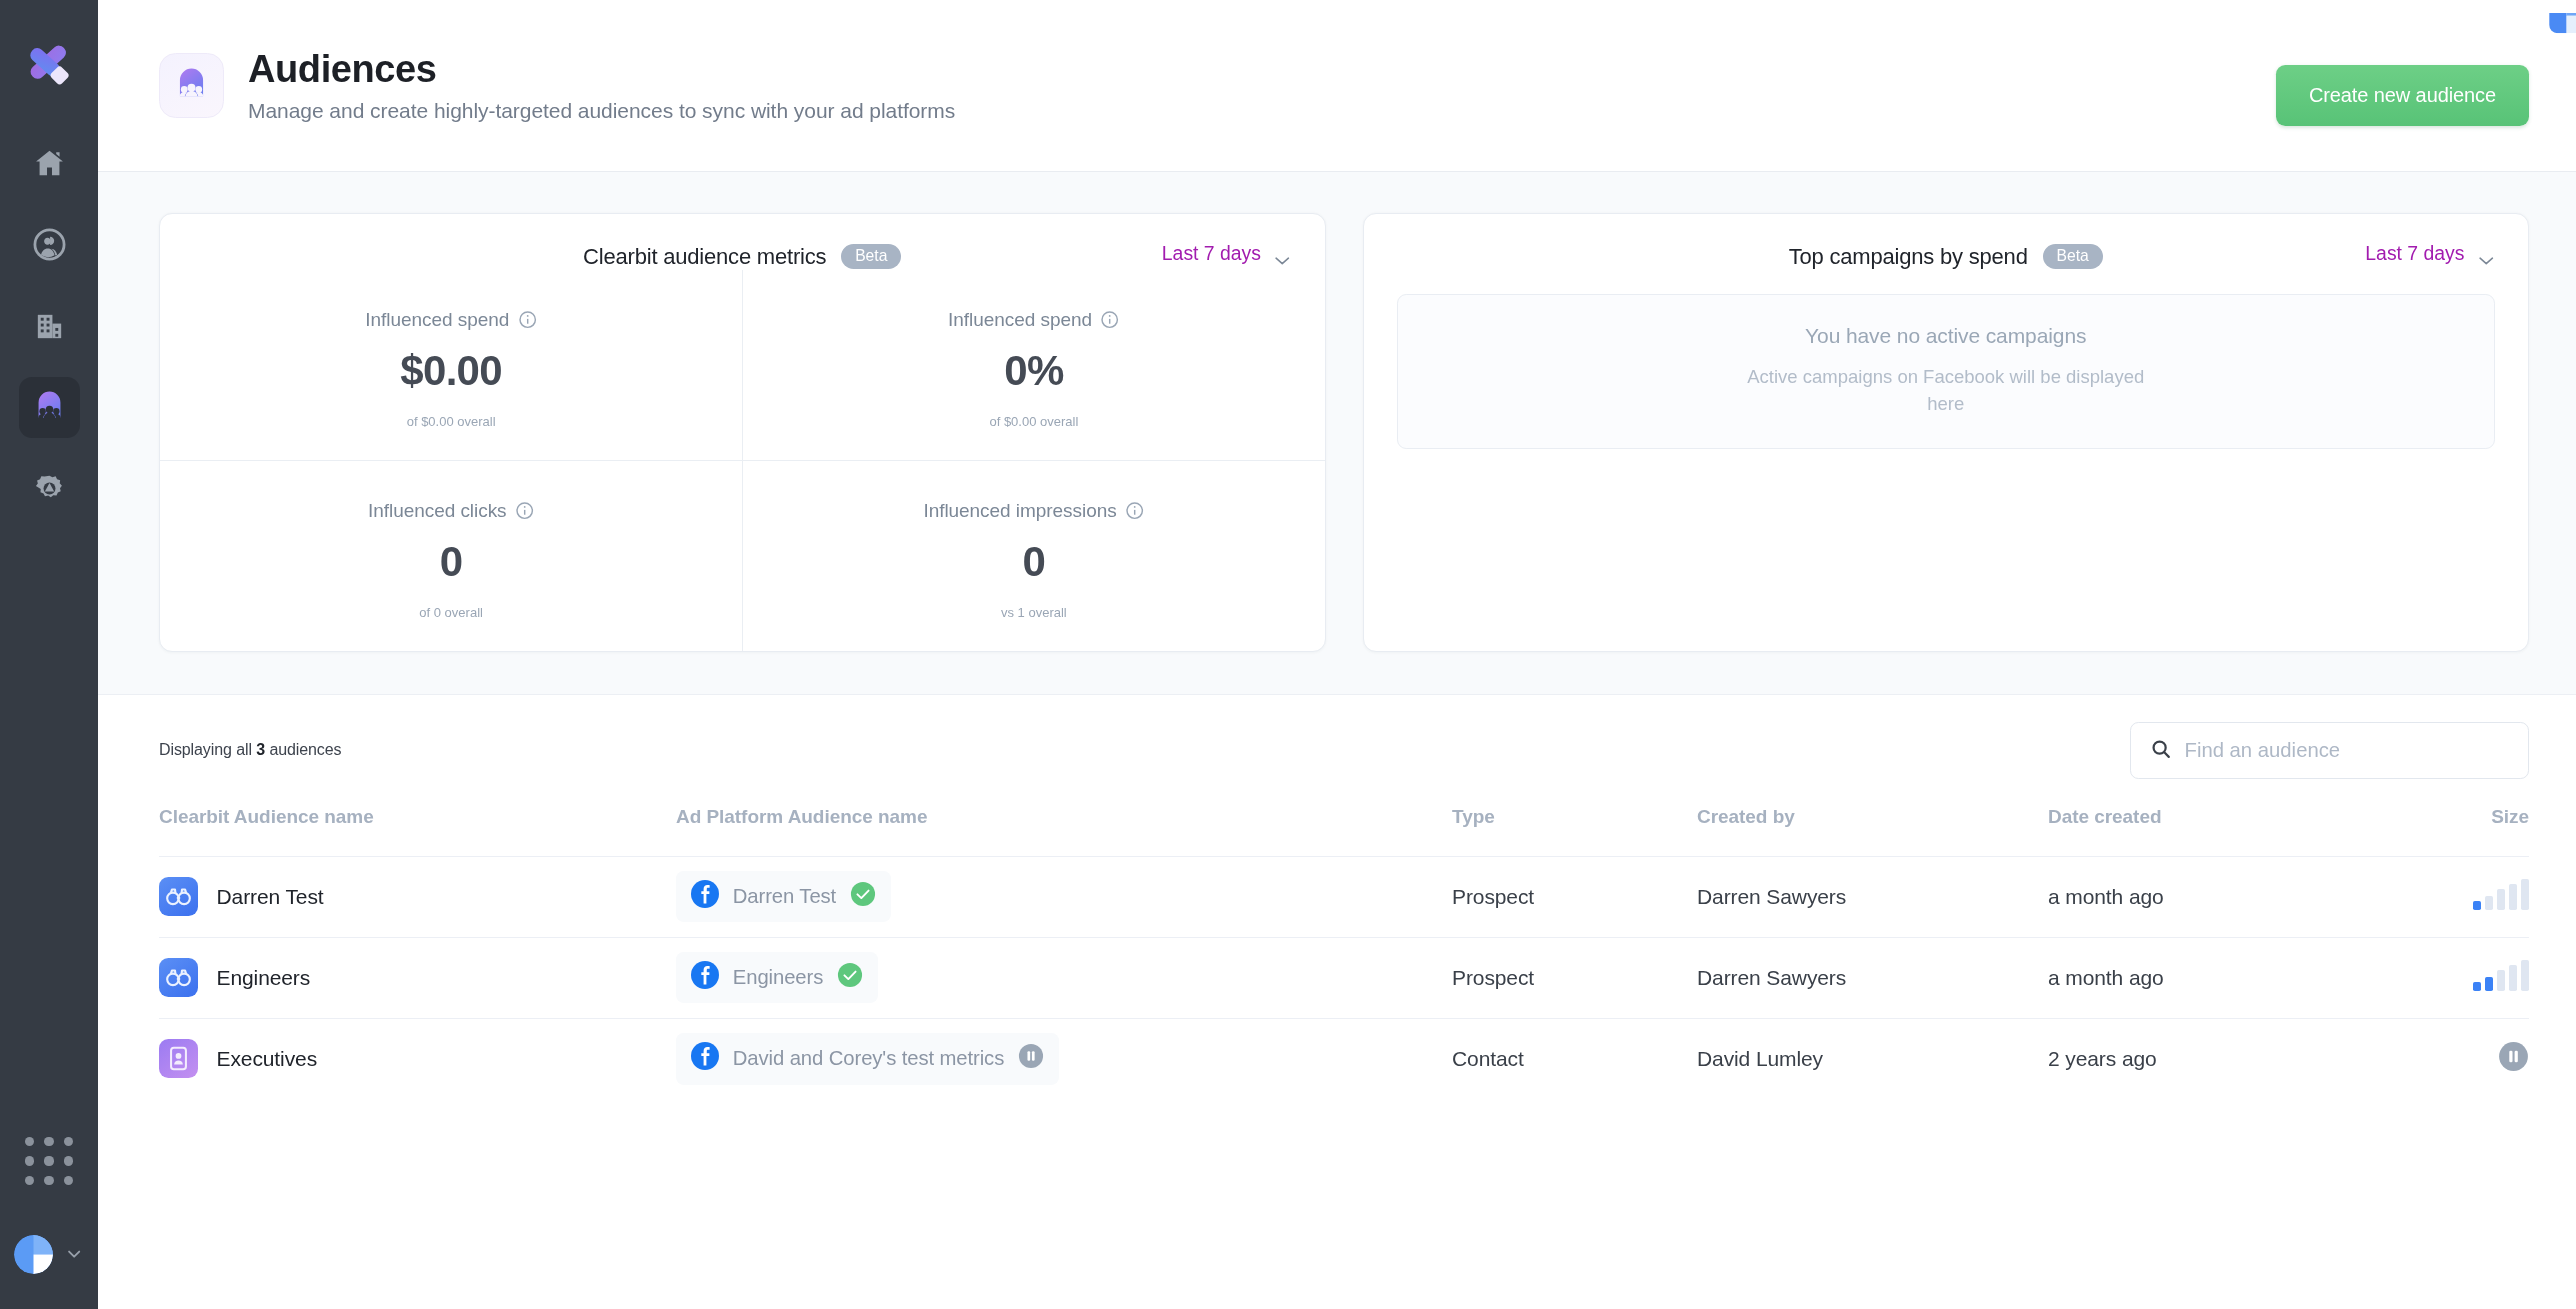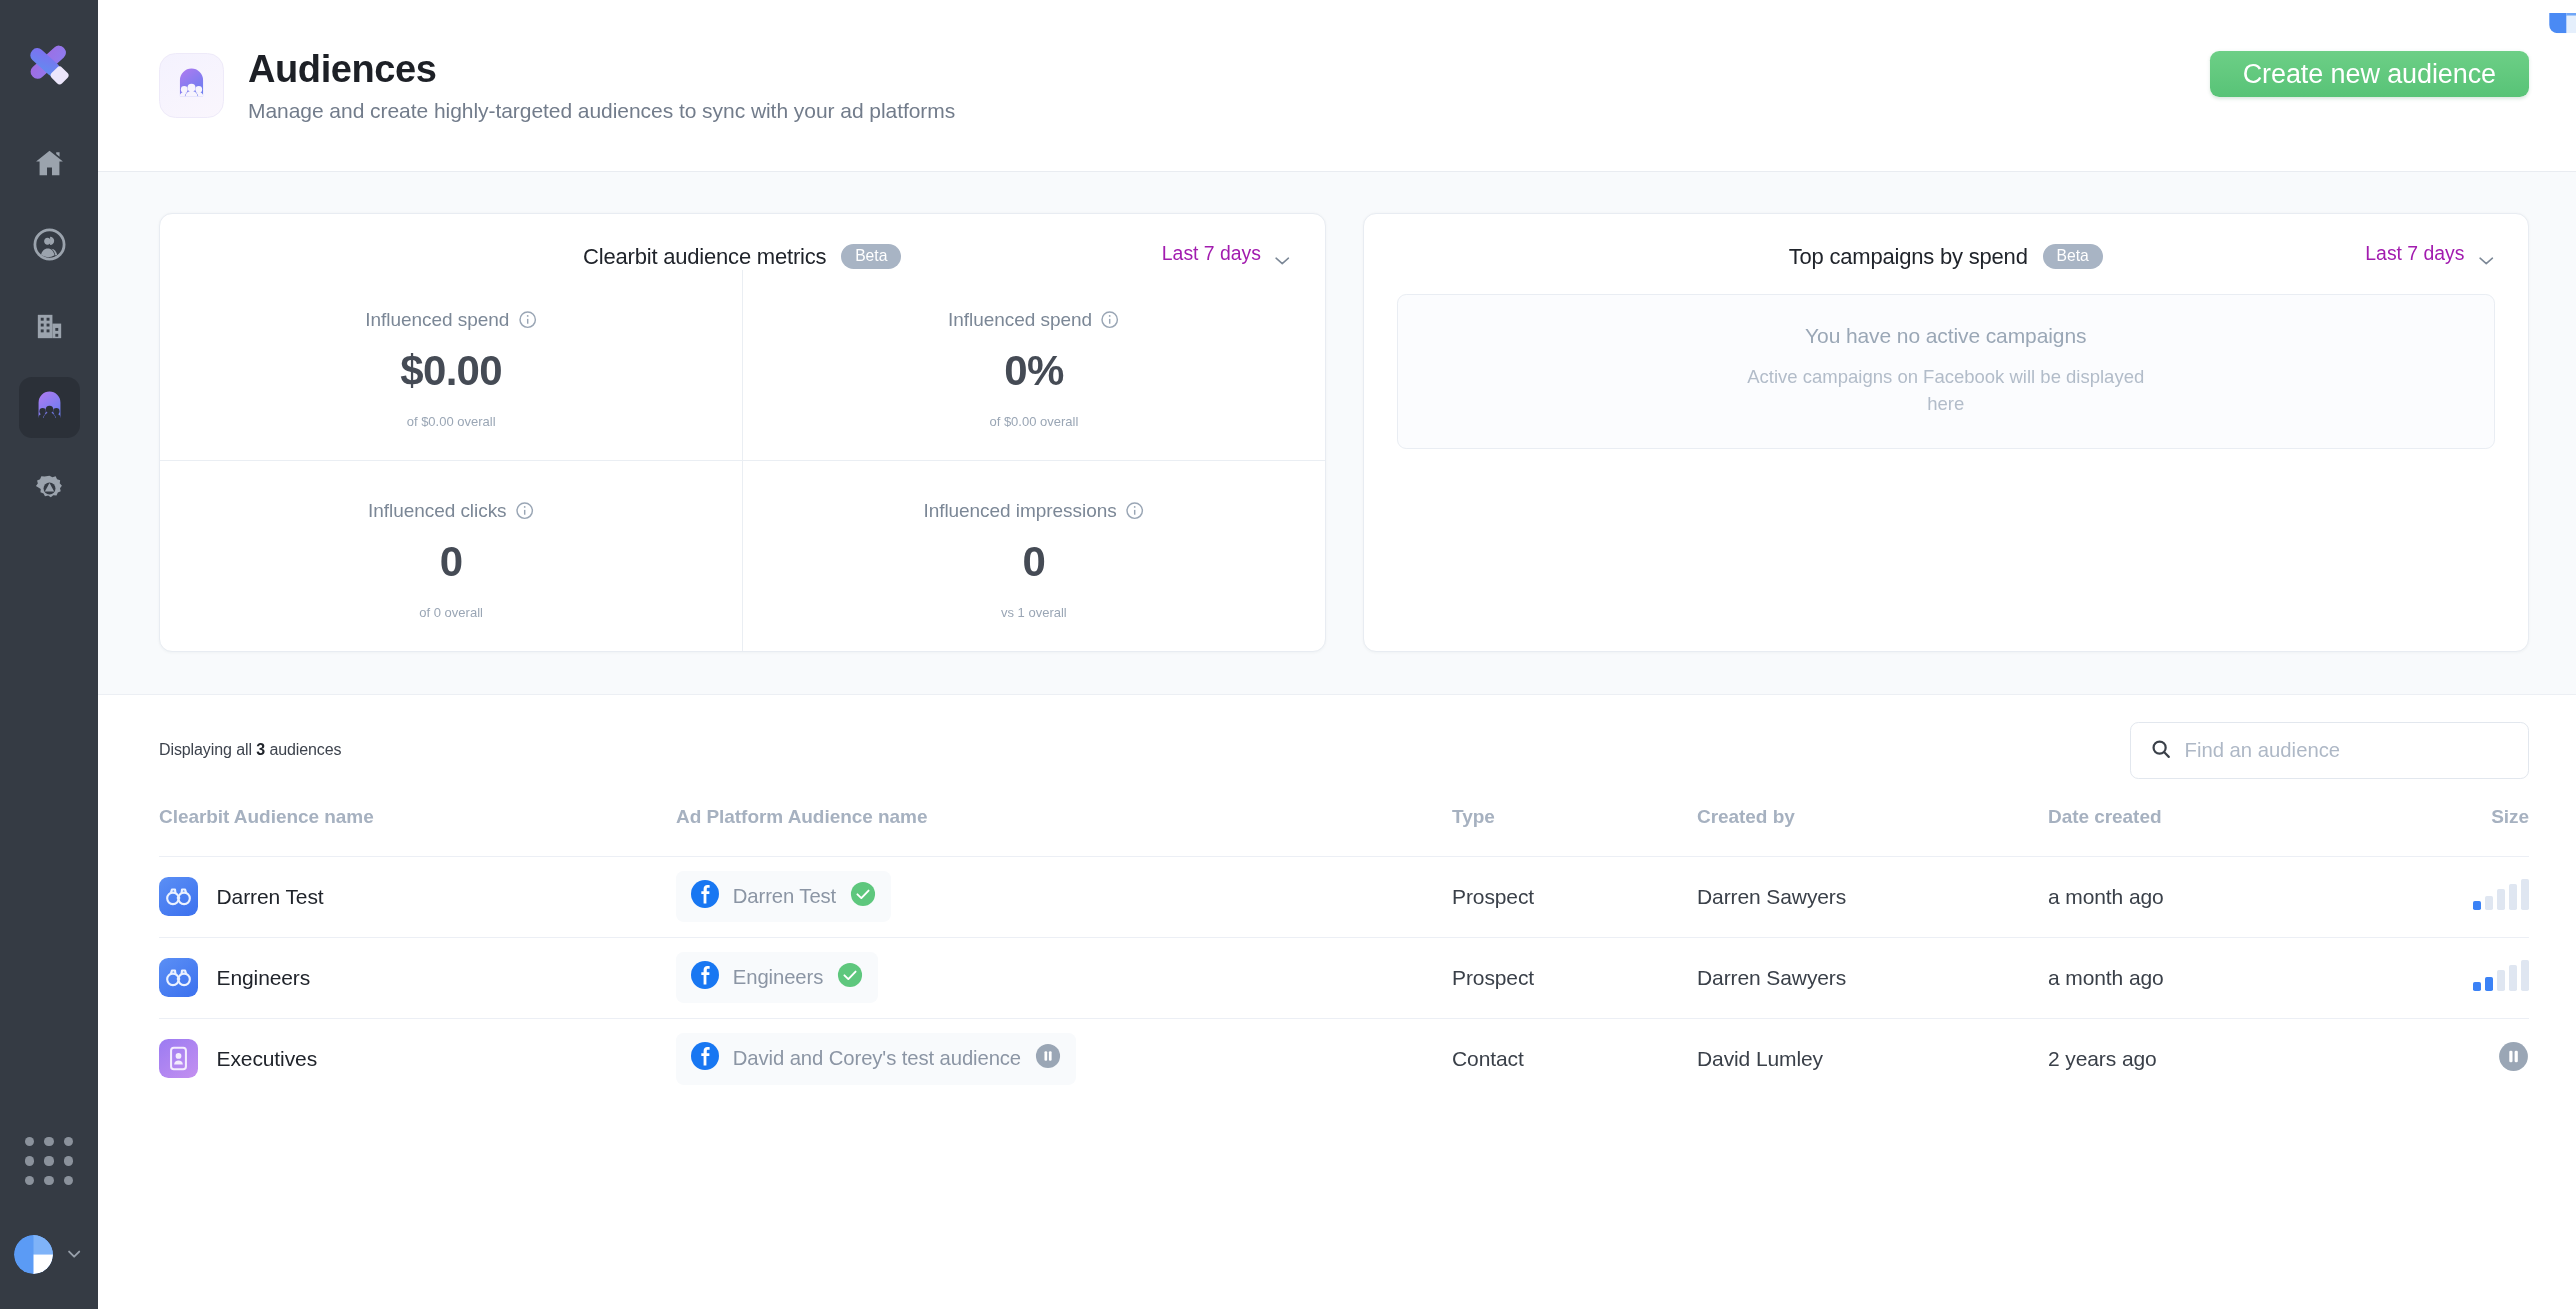--- a/index.html
+++ b/index.html
@@ -53,24 +53,24 @@
   .ph-icon {
     width: 65px; height: 65px; border-radius: 16.6px;
     background: linear-gradient(150deg,#f4f2fe 0%,#faf6fd 100%);
     border: 0.9px solid #eeeaf9;
     display: flex; align-items: center; justify-content: center;
   }
   .ph-title { font-size: 38px; font-weight: 700; color: #1d2026; letter-spacing: -0.4px; line-height: 1.15; }
   .ph-sub { font-size: 21px; color: #727c8b; margin-top: 8.3px; letter-spacing: -0.05px; }
 
   .btn-primary {
-    position: absolute; right: 66px; top: 51px;
-    height: 46px; padding: 0 33px;
+    position: absolute; right: 66px; top: 65px;
+    height: 61px; padding: 0 33px;
     background: linear-gradient(180deg,#6dcf86 0%,#58c377 100%);
-    color: #ffffff; font-size: 27px;
+    color: #ffffff; font-size: 20px;
     border: none; border-radius: 9.2px;
     box-shadow: 0 1.8px 3.7px rgba(50,120,70,0.18);
     cursor: pointer; letter-spacing: -0.1px;
   }
   .corner-widget { position: absolute; right: 11px; top: 13px; width: 44px; height: 44px; cursor: pointer; }
 
   
   .metrics-band {
     background: #f8fafc; padding: 41px 66px 42px 61px;
     border-bottom: 0.9px solid #eceff4;
@@ -616,21 +616,21 @@
               </div>
             </td>
             <td>
               <span class="chip">
                 <span>
                   <svg width="28" height="28" viewBox="0 0 32 32">
                     <circle cx="16" cy="16" r="16" fill="#1877f2"></circle>
                     <path d="M21 16h-3.4v10.8a16 16 0 0 1-3.2 0V16h-2.6v-3.2h2.6v-2.4c0-3 1.7-4.6 4.3-4.6 1.2 0 2.3.1 2.6.2v2.9h-1.7c-1.3 0-1.6.6-1.6 1.6v2.3H21z" fill="#ffffff"></path>
                   </svg>
                 </span>
-                <span class="chip-label">David and Corey's test audience</span>
+                <span class="chip-label">David and Corey's test metrics</span>
                 <span>
                   <svg width="26" height="26" viewBox="0 0 28 28">
                     <circle cx="14" cy="14" r="13" fill="#9aa6b5"></circle>
                     <rect x="10.2" y="8.8" width="2.9" height="10.4" rx="1.2" fill="#ffffff"></rect>
                     <rect x="15" y="8.8" width="2.9" height="10.4" rx="1.2" fill="#ffffff"></rect>
                   </svg>
                 </span>
               </span>
             </td>
             <td>Contact</td>

